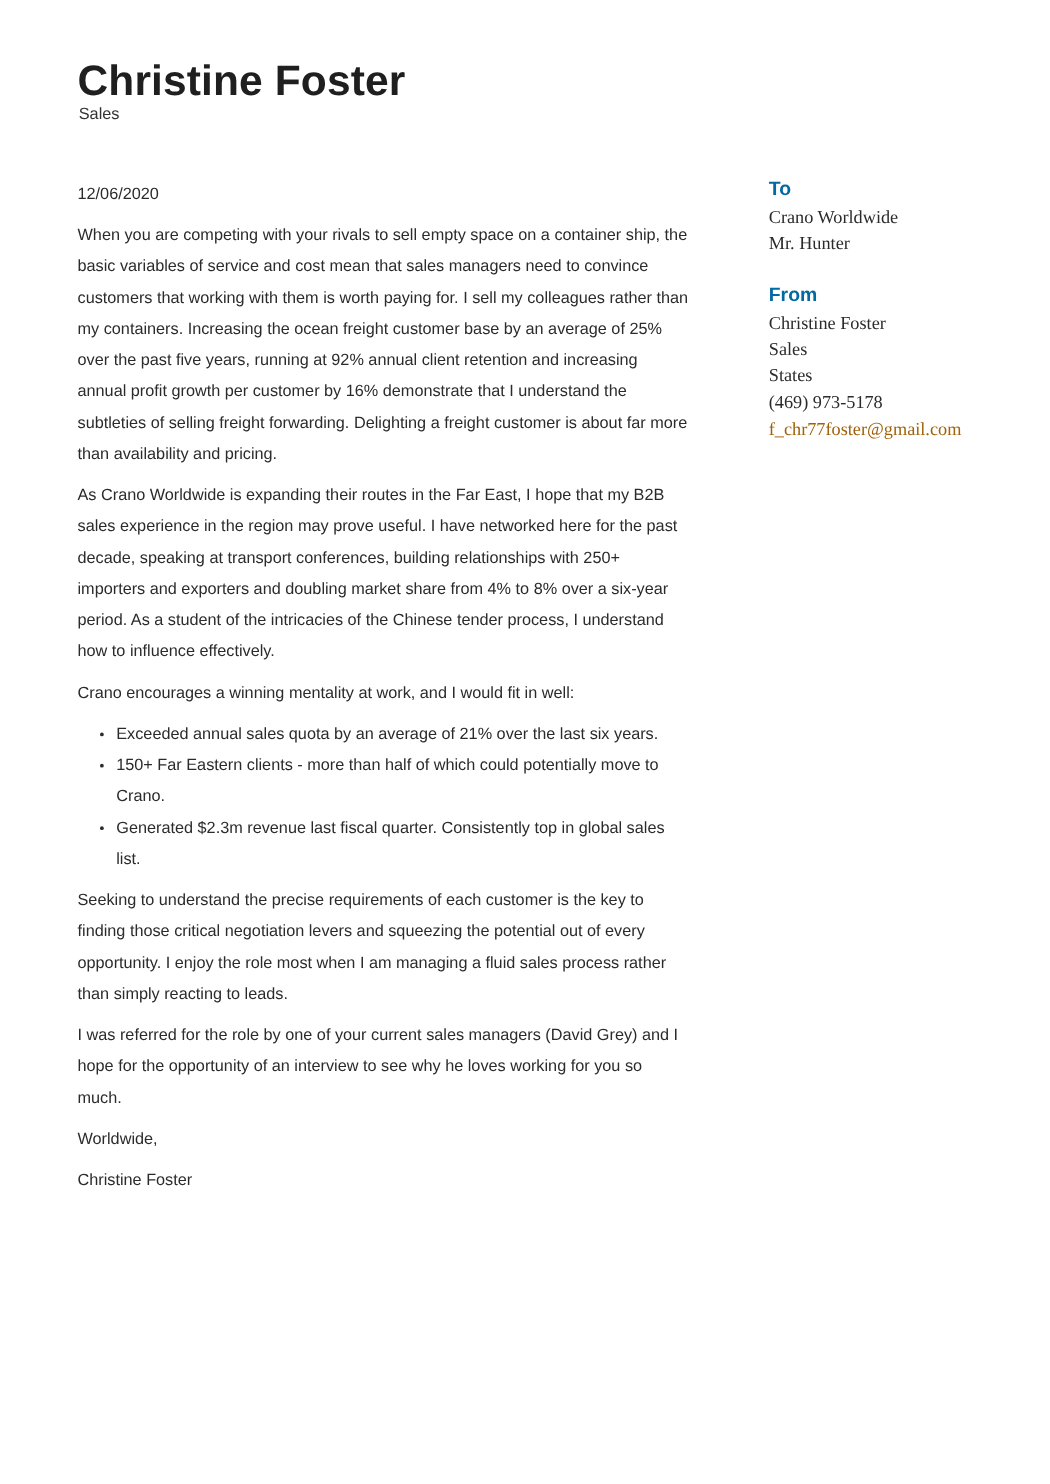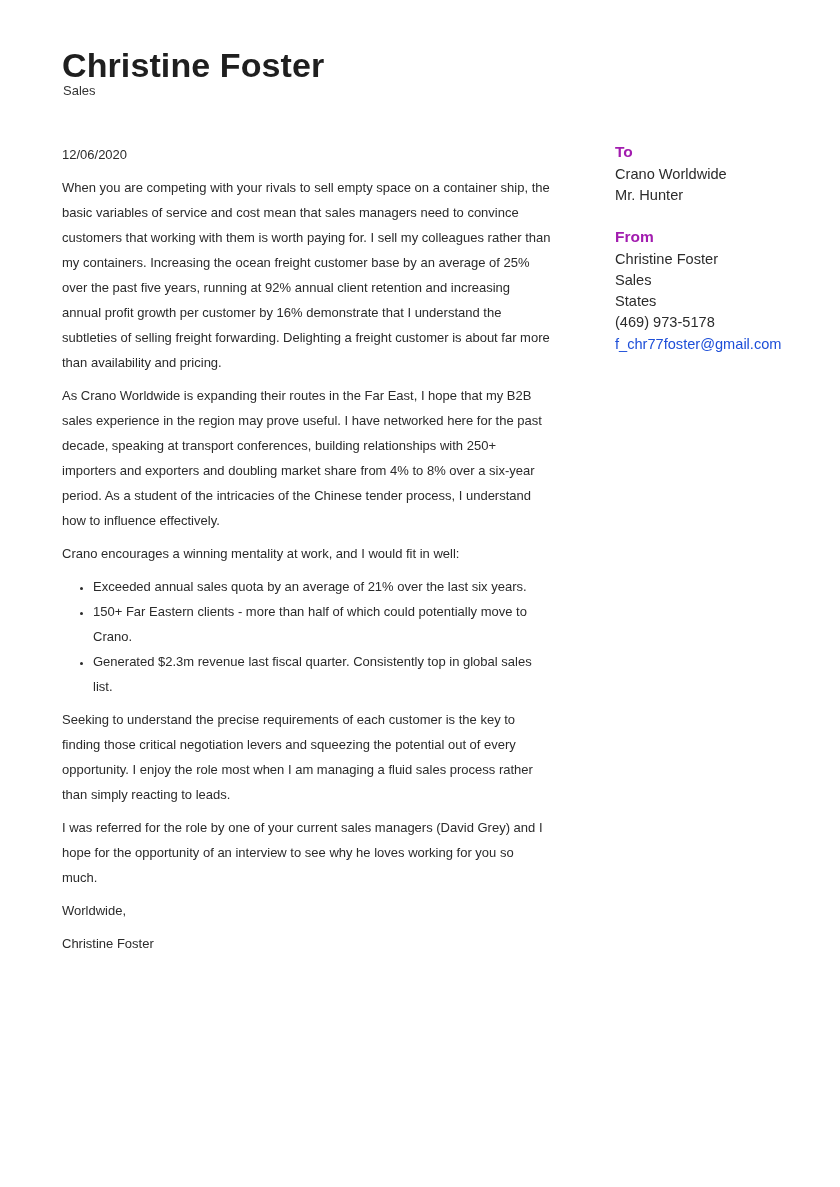--- a/index.html
+++ b/index.html
@@ -22,24 +22,24 @@
     font-size: 13px; line-height: 25px;
   }
   .main p { margin: 0 0 8px 0; }
   .main ul { margin: 0 0 8px 0; padding-left: 31px; }
   .main li { margin: 0; padding-left: 0; }
   .main li::marker { font-size: 11px; }
   .side {
     position: absolute; left: 615px; top: 140px; width: 200px;
     font-size: 14.6px; line-height: 21.3px;
   }
-  .side h3 { margin: 0; font-size: 15.5px; font-weight: 700; color: #a21caf; line-height: 24px; }
+  .side h3 { margin: 0; font-size: 15.5px; font-weight: 700; color: #0369a1; line-height: 24px; }
   .side .blk { margin-bottom: 18px; }
-  .side .line { display: block; }
-  .side a { color: #1d4ed8; text-decoration: none; }
+  .side .line { display: block; font-family: Liberation Serif, serif; }
+  .side a { color: #a16207; text-decoration: none; }
 </style>
 </head>
 <body>
 
 <h1 class="name">Christine Foster</h1>
 <div class="subtitle">Sales</div>
 
 <div class="main">
   <p>12/06/2020</p>
   <p>When you are competing with your rivals to sell empty space on a container ship, the basic variables of service and cost mean that sales managers need to convince customers that working with them is worth paying for. I sell my colleagues rather than my containers. Increasing the ocean freight customer base by an average of 25% over the past five years, running at 92% annual client retention and increasing annual profit growth per customer by 16% demonstrate that I understand the subtleties of selling freight forwarding. Delighting a freight customer is about far more than availability and pricing.</p>

